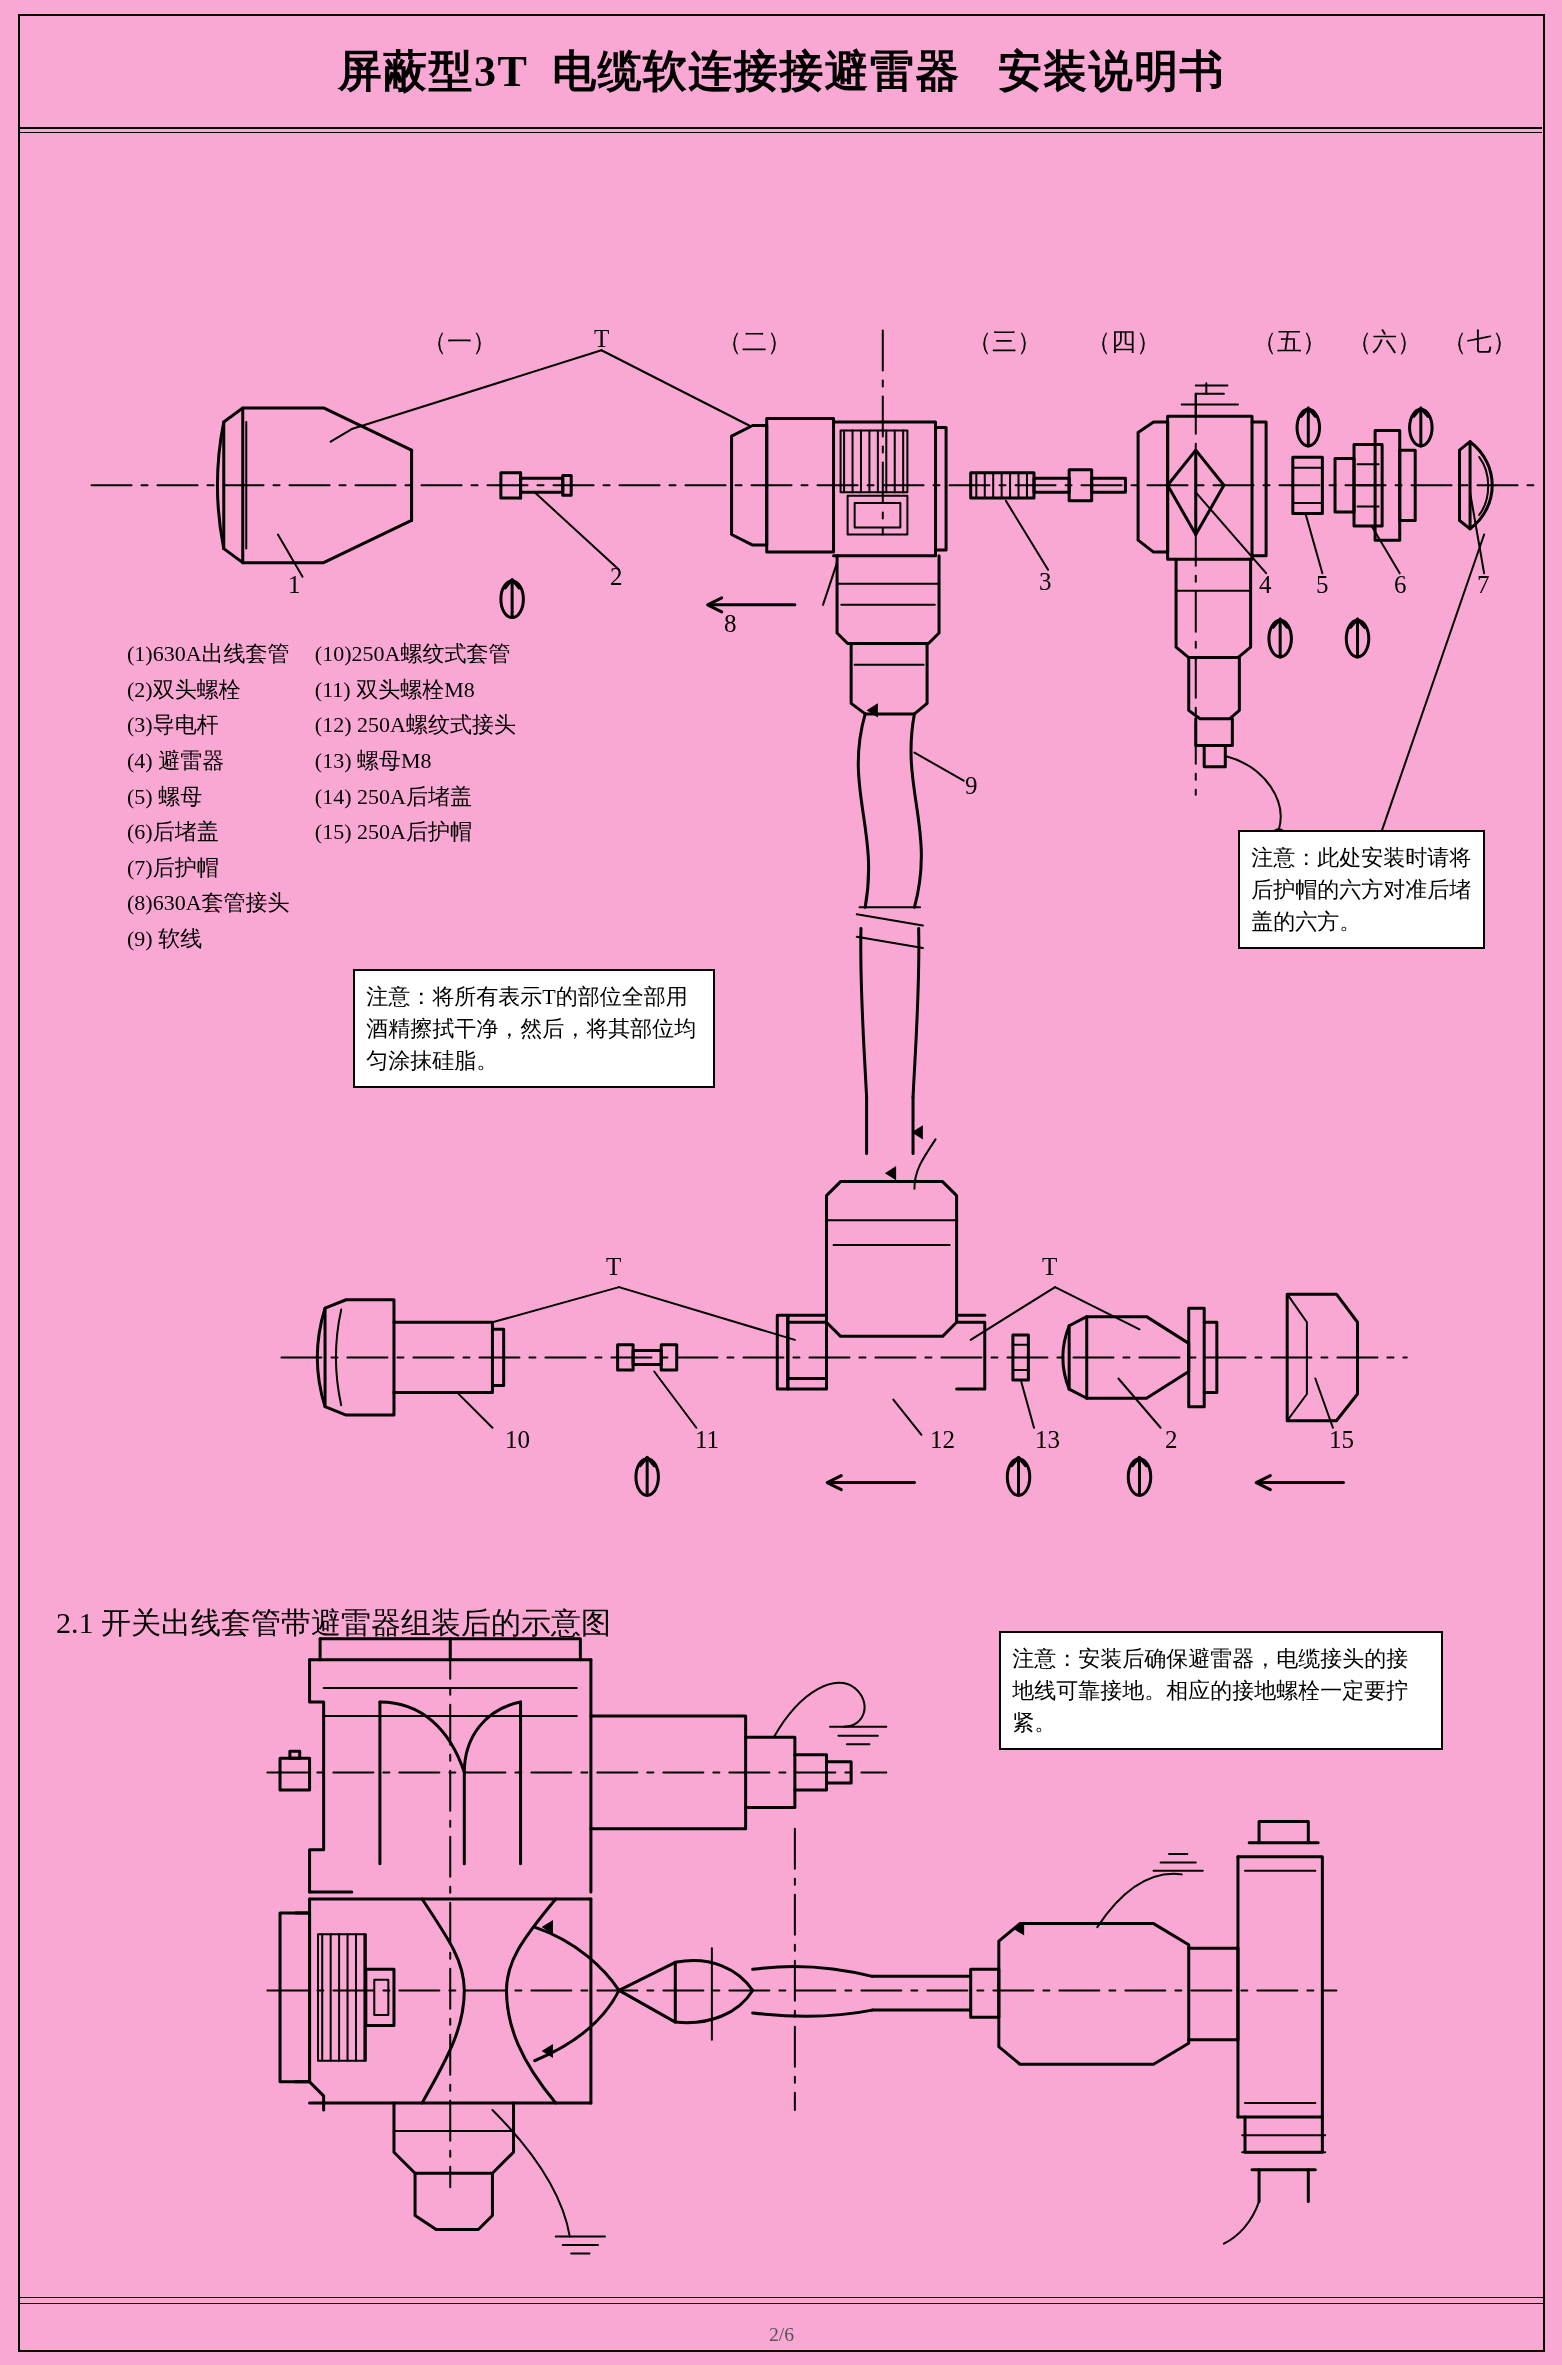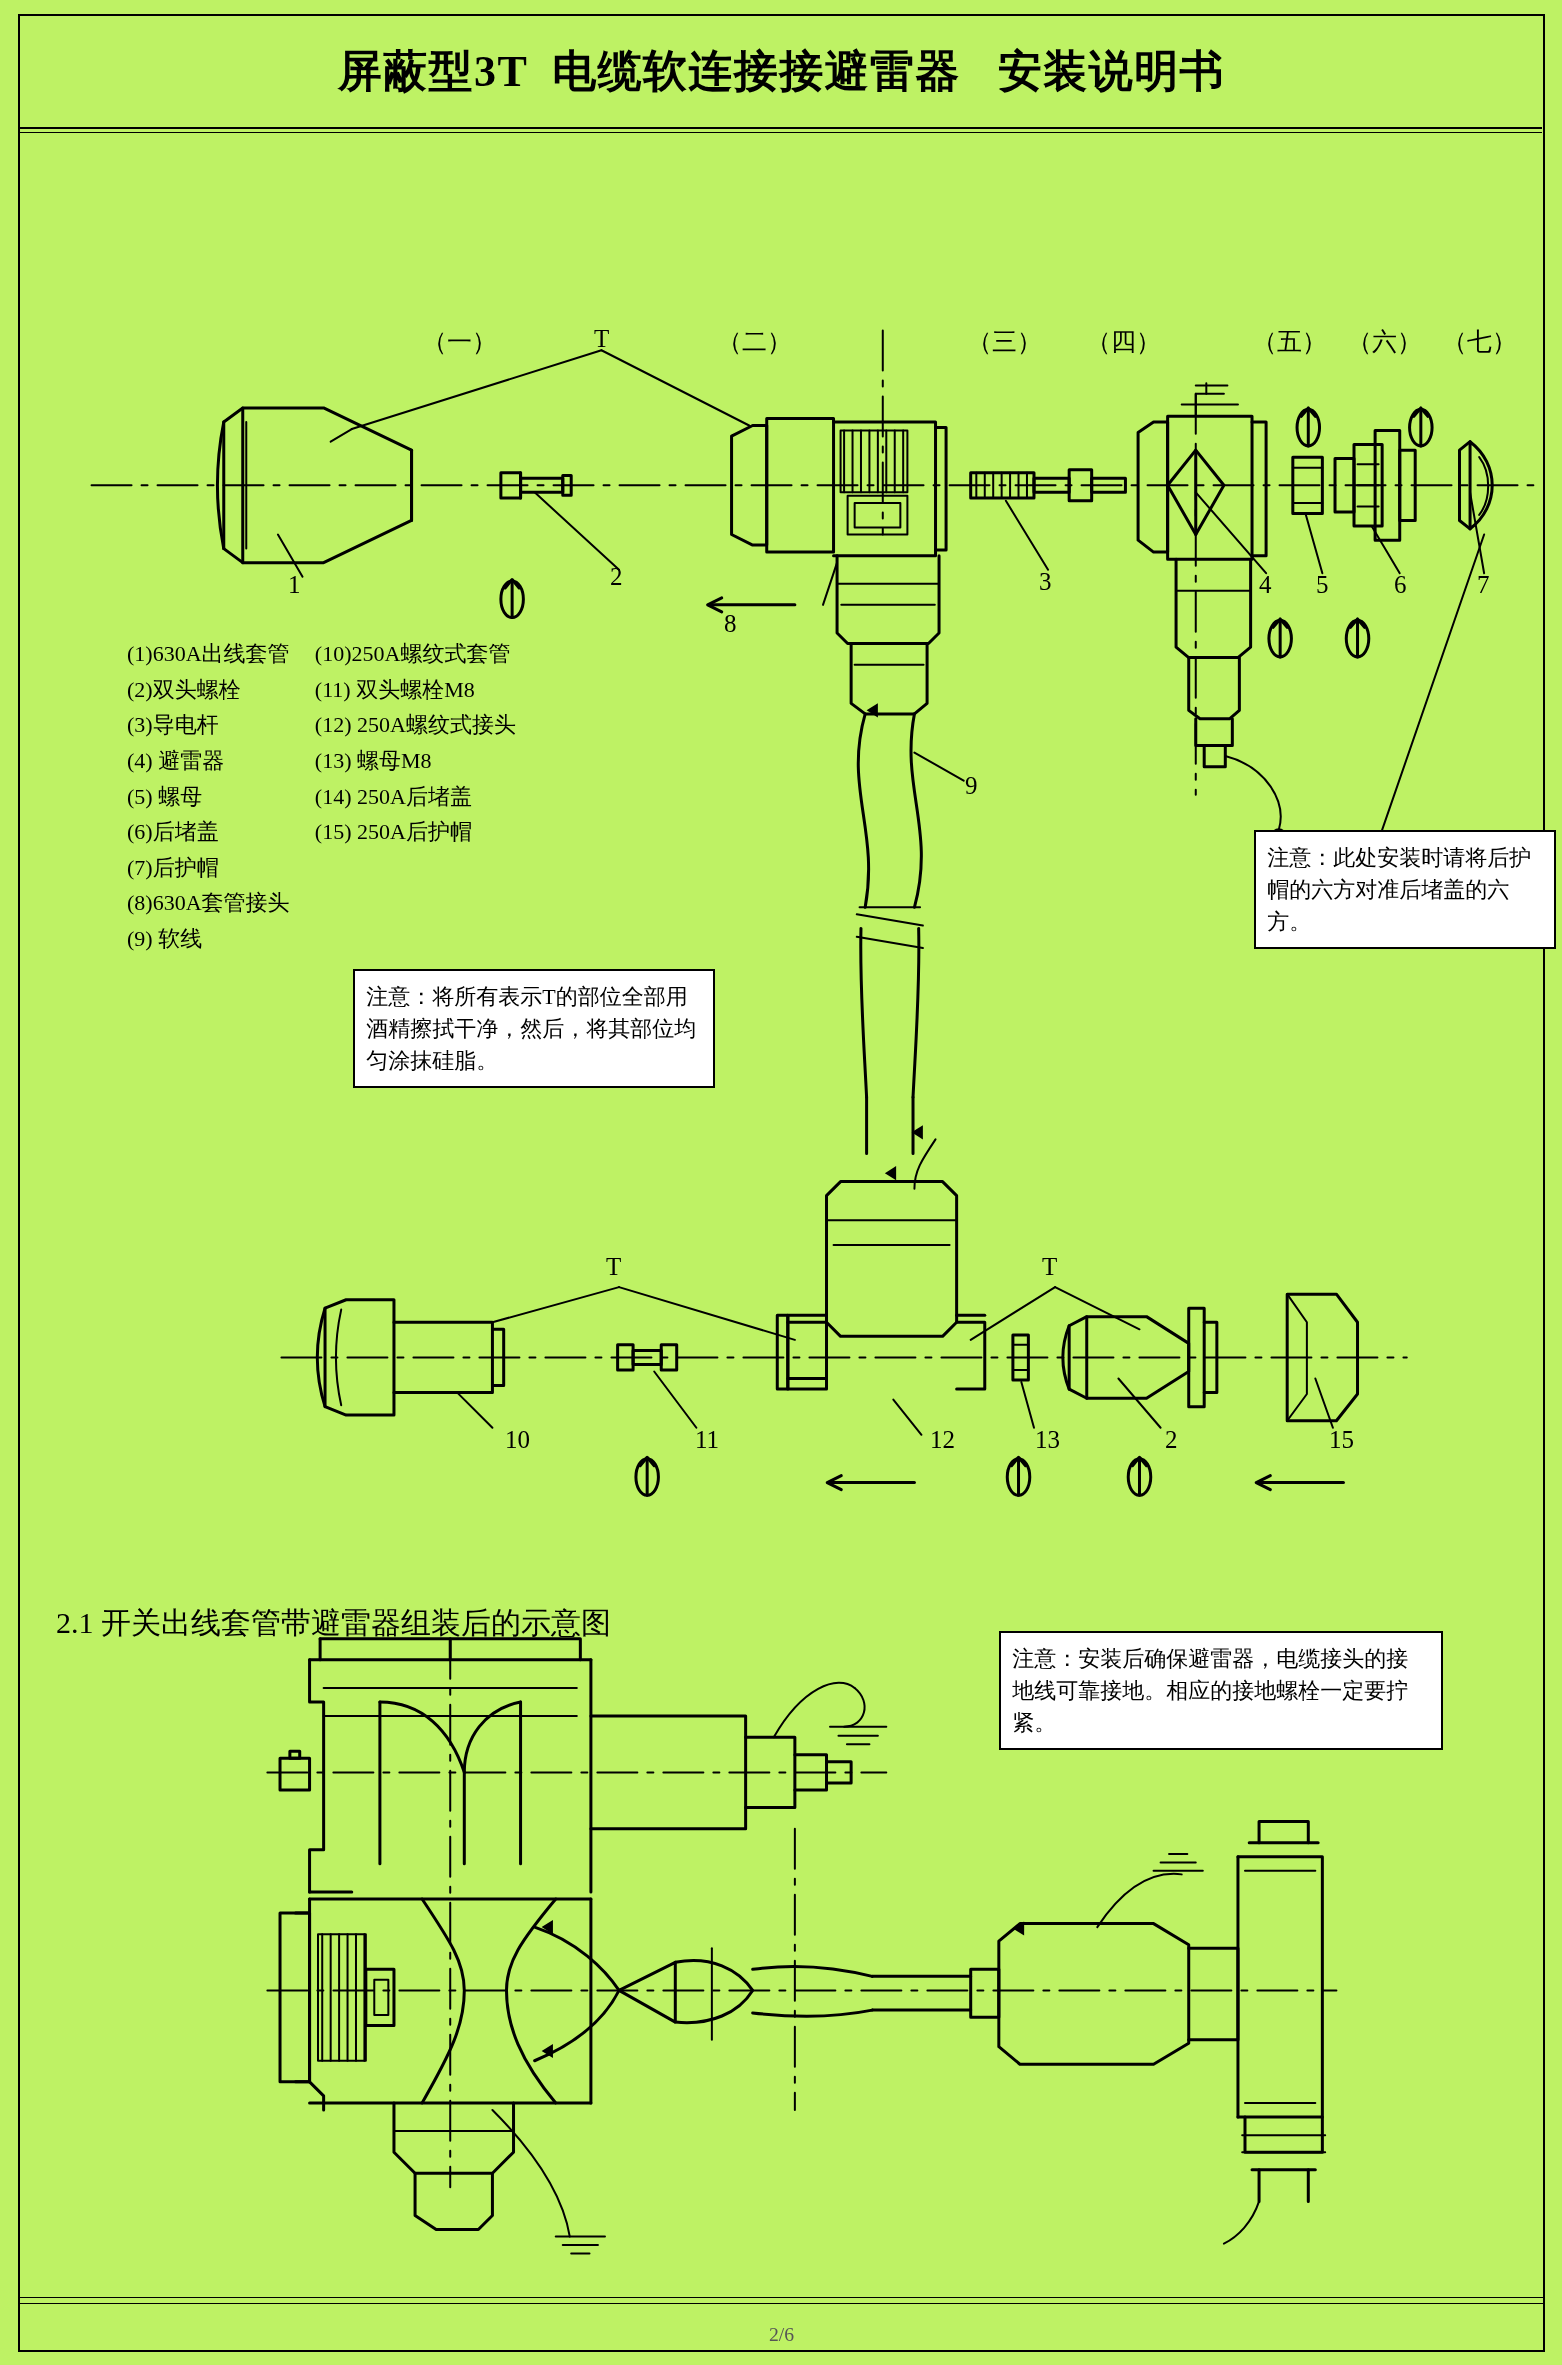--- a/index.html
+++ b/index.html
@@ -1,20 +1,20 @@
 <!DOCTYPE html>
 <html style="font-size:11.3px"><head>
 <meta charset="utf-8">
 <style>
   html,body{margin:0;padding:0;background:#fff;}
   body{font-family:"Liberation Serif", serif;}
   .page{
     position:relative;
     width:1563px;height:2366px;
-    background:#bef264;
+    background:#f9a8d4;
     box-sizing:border-box;
   }
   .frame{
     position:absolute;left:18.3px;top:14px;right:18.3px;bottom:14px;
     border:2.1px solid #000;
     box-sizing:border-box;
   }
   .title-bar{
     position:absolute;left:20.4px;top:16px;width:1522px;height:113px;
     border-bottom:2.1px solid #000;
@@ -46,21 +46,21 @@
   #sec1{left:44px;top:191px;}
   #sec2{left:56px;top:1603px;font-size:30px;}
 
   .callout{
     position:absolute;border:2.1px solid #000;background:#fff;
     font-size:22px;line-height:1.45;padding:9.8px 11.3px;
     font-family:"Liberation Serif", serif;
     box-sizing:border-box;
   }
   #note-t{left:345px;top:969px;width:362px;margin-left:8px;}
-  #note-hex{left:1238px;top:830px;width:302px;margin-left:16px;}
+  #note-hex{left:1238px;top:830px;width:247px;}
   #note-ground{left:999px;top:1631px;width:444px;}
 
   .parts{
     position:absolute;left:127px;top:636px;
     font-size:22px;line-height:1.62;
     font-family:Liberation Serif, serif;
   }
   .parts table{border-collapse:collapse;}
   .parts td{padding:0 7px 0 0;white-space:nowrap;vertical-align:top;}
   .parts td.c2{padding-left:18.3px;}

